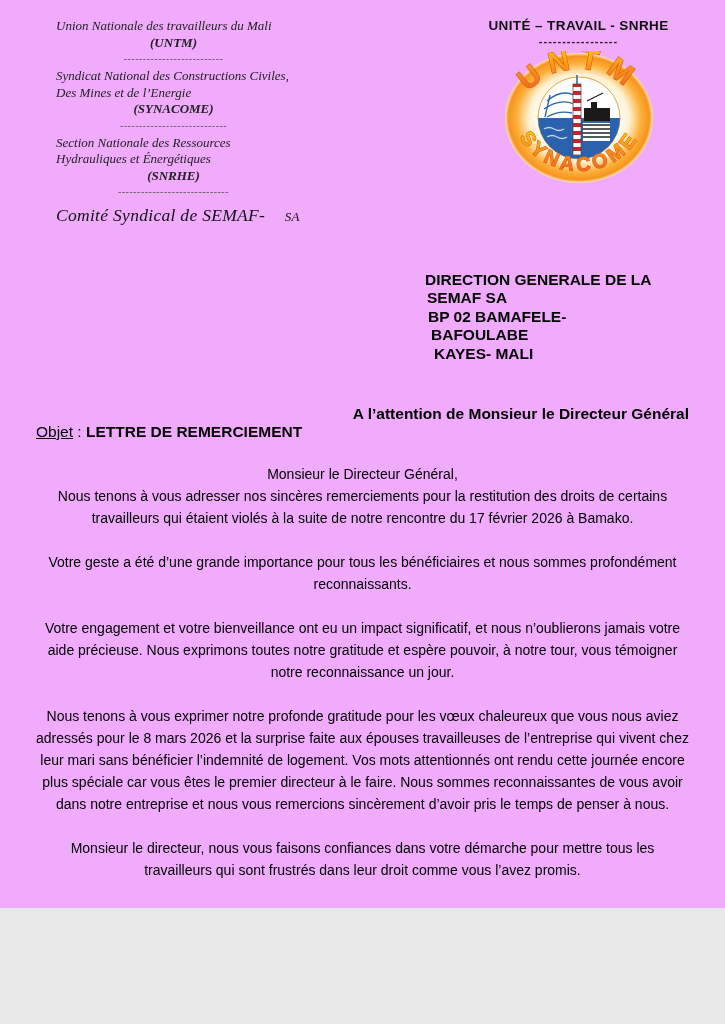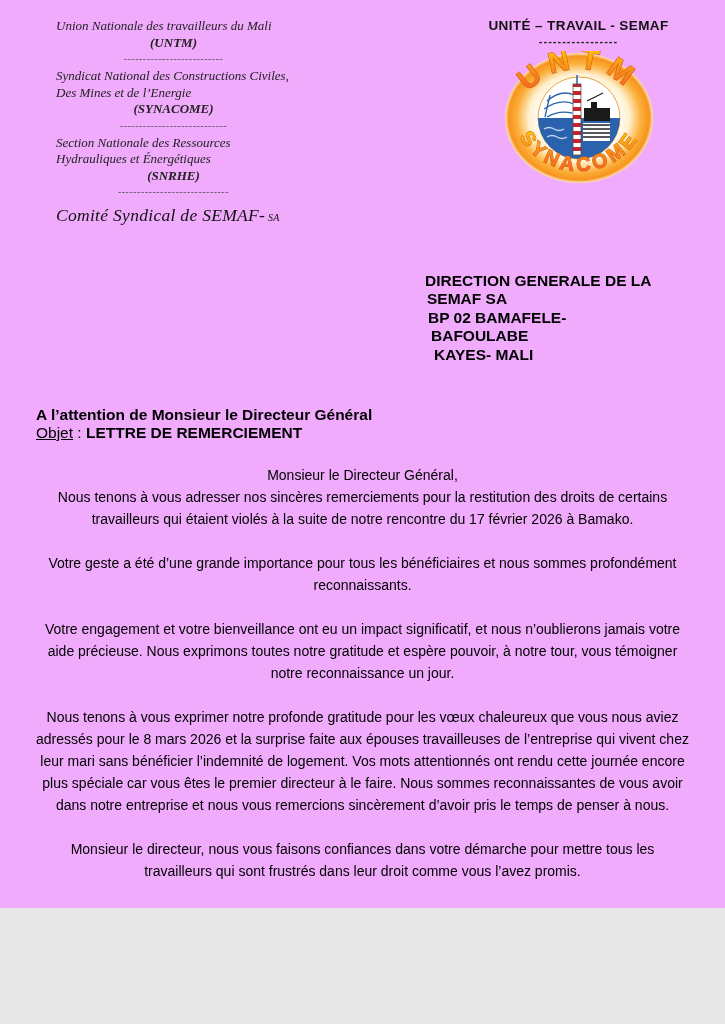--- a/index.html
+++ b/index.html
@@ -18,21 +18,21 @@
   .org-name{white-space:nowrap;}
   .org-abbr{font-weight:bold;text-align:center;width:235px;}
   .org-sep{
     text-align:center;width:235px;color:#555;font-style:normal;
     font-size:10px;line-height:13px;letter-spacing:0.5px;margin:1px 0 3px 0;
     white-space:nowrap;overflow:hidden;
   }
   .committee{
     margin-top:9px;font-size:17.5px;letter-spacing:0.3px;color:#111;
   }
-  .committee-suffix{font-size:10px;}
+  .committee-suffix{font-size:13px;margin-left:16px;}
   .header-right{width:205px;margin-right:8px;text-align:center;}
   .motto{
     font-weight:bold;font-size:13.5px;letter-spacing:0.4px;color:#111;
     white-space:nowrap;
   }
   .motto-sep{
     font-weight:bold;font-size:11px;line-height:12px;letter-spacing:1px;
     color:#222;margin-top:2px;white-space:nowrap;overflow:hidden;
   }
   .logo-wrap{margin-top:4px;}
@@ -45,21 +45,21 @@
   .recipient-line:nth-child(3){padding-left:3px;}
   .recipient-line:nth-child(4){padding-left:6px;}
   .recipient-line:nth-child(5){padding-left:9px;}
   
   .dateline{
     margin-top:38px;text-align:right;padding-right:22px;
     font-size:15.5px;color:#000;
   }
   
   .attention{
-    margin-top:42px;text-align:left;font-weight:bold;font-size:15.5px;color:#000;
+    margin-top:42px;text-align:right;font-weight:bold;font-size:15.5px;color:#000;
   }
   
   .subject{font-size:15.5px;color:#000;}
   .subject-label{text-decoration:underline;}
   .subject-title{font-weight:bold;}
   
   .letter-body{margin-top:22px;font-size:14px;line-height:22px;color:#000;text-align:center;}
   .letter-body p{margin:0 0 22px 0;white-space:pre-line;}
 </style>
 </head>
@@ -78,21 +78,21 @@
       <div class="org-abbr">(SYNACOME)</div>
       <div class="org-sep">----------------------------</div>
       <div class="org-name">Section Nationale des Ressources</div>
       <div class="org-name">Hydrauliques et Énergétiques</div>
       <div class="org-abbr">(SNRHE)</div>
       <div class="org-sep">-----------------------------</div>
       <div class="committee"><span>Comité Syndical de SEMAF-</span><span class="committee-suffix"> SA</span></div>
     </div>
 
     <div class="header-right">
-      <div class="motto">UNITÉ – TRAVAIL - SEMAF</div>
+      <div class="motto">UNITÉ – TRAVAIL - SNRHE</div>
       <div class="motto-sep">-----------------</div>
       <div class="logo-wrap">
         <svg width="152" height="134" viewBox="0 0 152 134">
           <defs>
             <radialGradient id="glow" cx="50%" cy="50%" r="50%">
               <stop offset="0%" stop-color="#ffffff"></stop>
               <stop offset="52%" stop-color="#ffffff"></stop>
               <stop offset="68%" stop-color="#fff0cf"></stop>
               <stop offset="84%" stop-color="#fbb03b"></stop>
               <stop offset="95%" stop-color="#f7941d"></stop>

